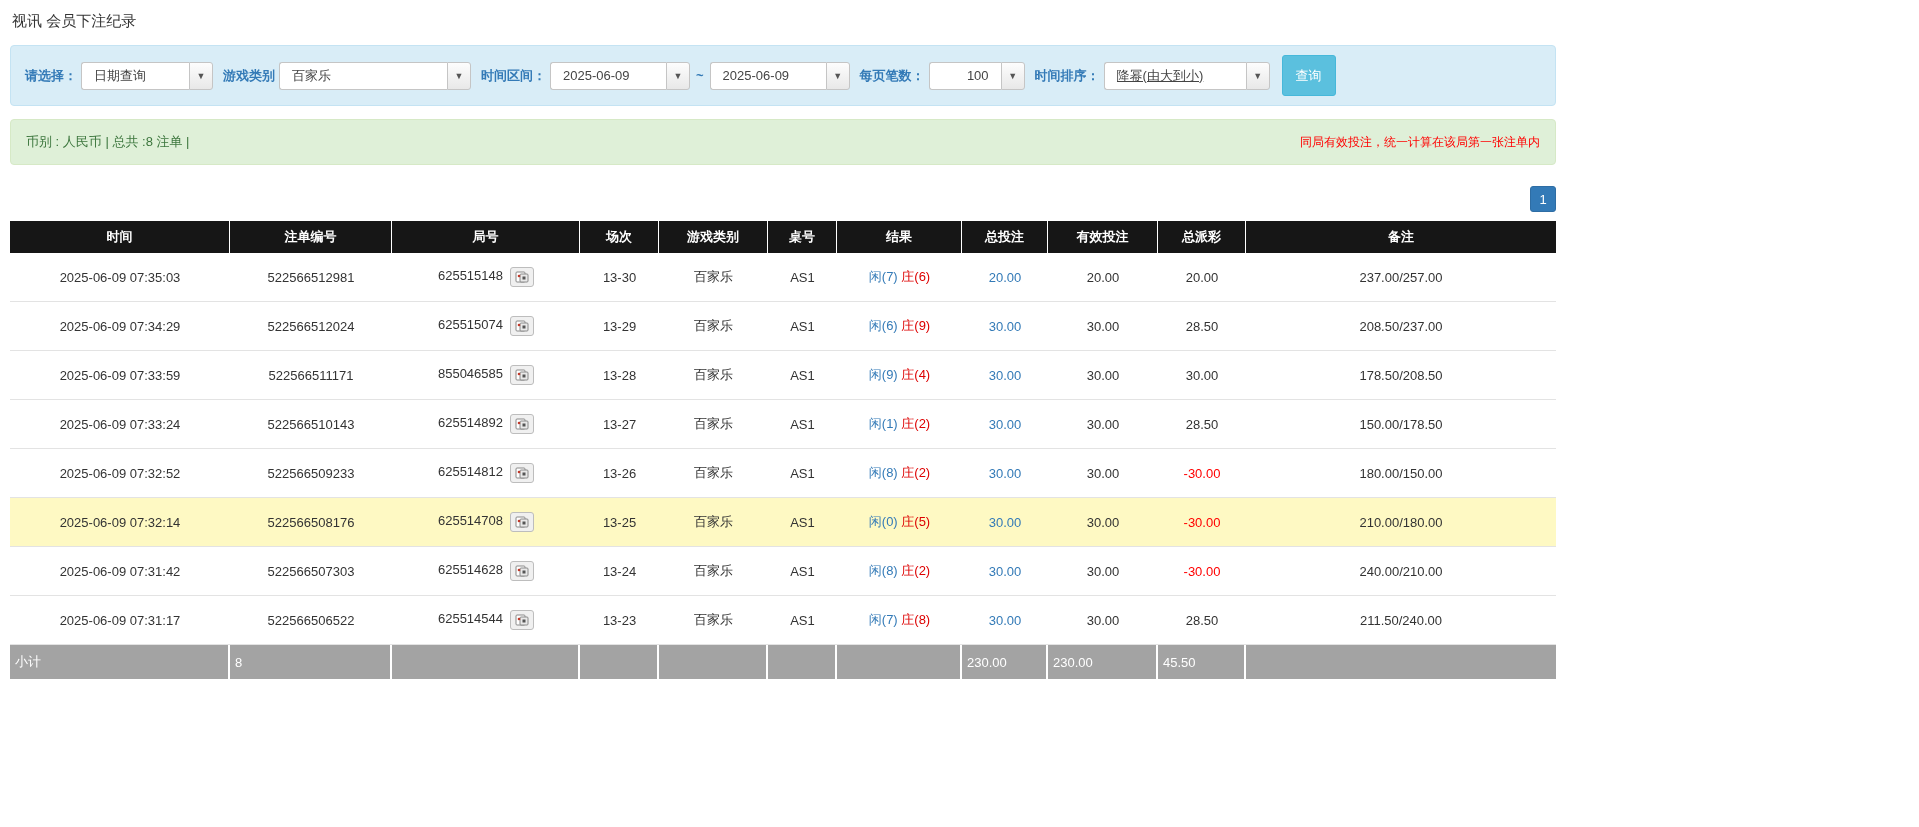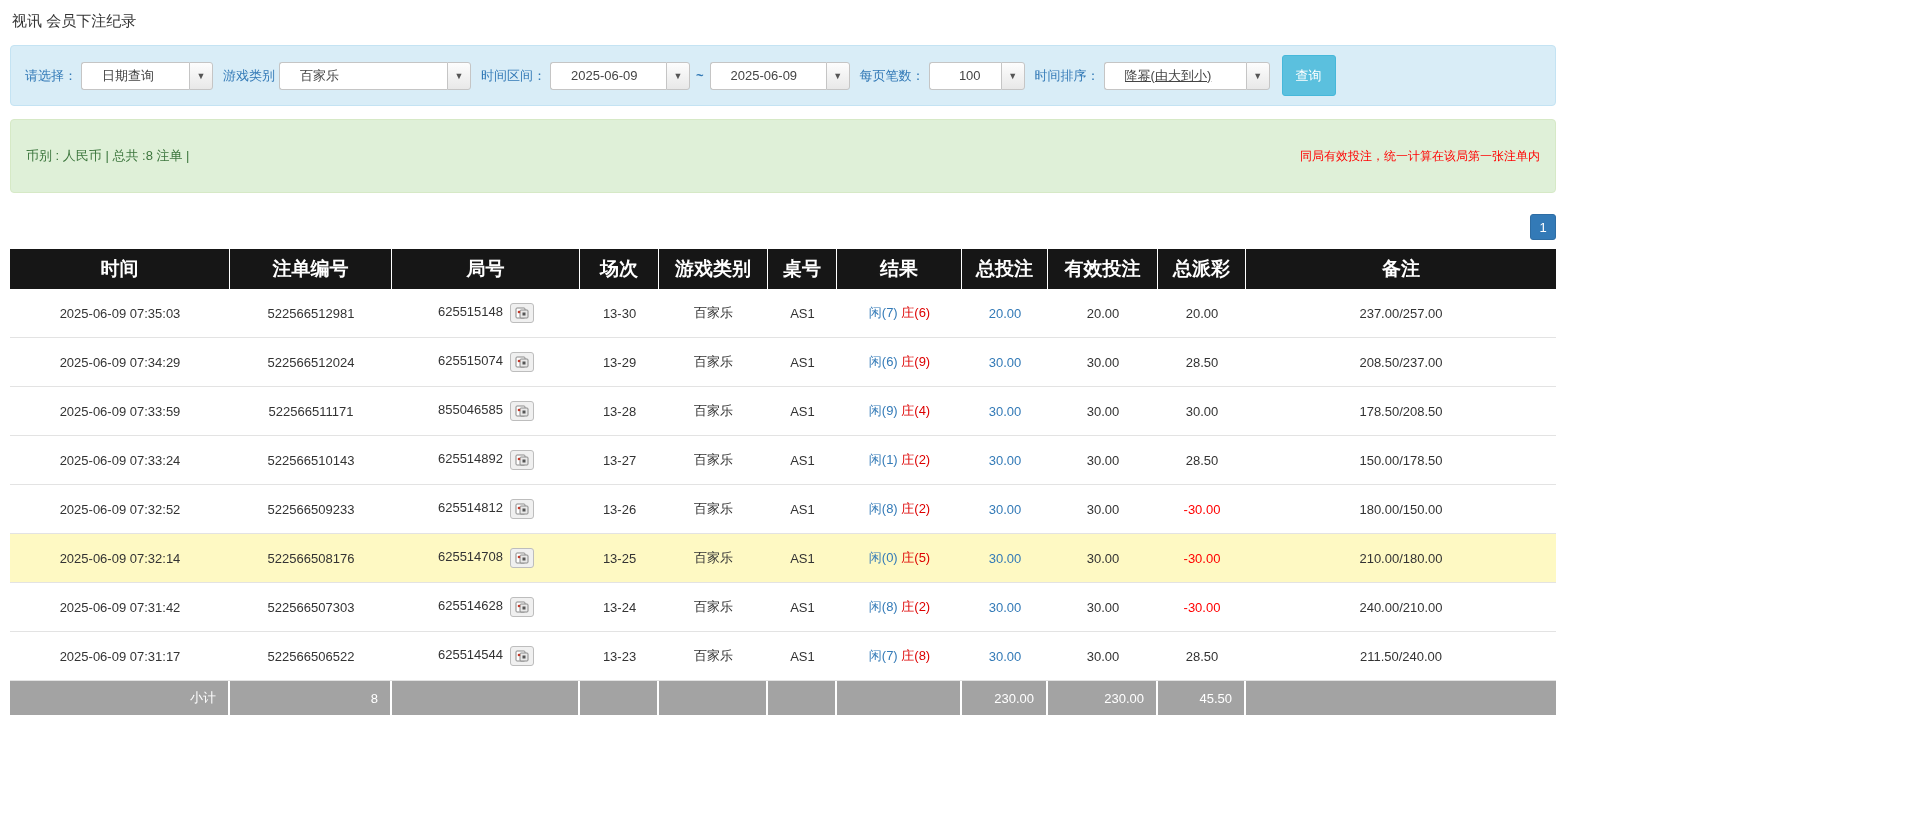--- a/index.html
+++ b/index.html
@@ -5,63 +5,63 @@
   * { margin:0; padding:0; box-sizing:border-box; }
   html,body { width:1919px; height:827px; overflow:hidden; background:#fff;
     font-family:"Liberation Sans","DejaVu Sans",sans-serif; }
   .container { padding:10px 10px 0 10px; width:1566px; }
 
   .page-title { font-size:15px; color:#333; font-weight:400; margin:2px 0 14px 2px; }
 
   
   .filter-bar { width:1546px; background:#d9edf7; border:1px solid #c4e3f3;
     border-radius:4px; padding:9px 12px; display:flex; align-items:center; }
-  .f-label { color:#337ab7; font-size:13px; font-weight:normal; white-space:nowrap; margin:0 4px 0 10px; }
+  .f-label { color:#337ab7; font-size:13px; font-weight:bold; white-space:nowrap; margin:0 4px 0 10px; }
   .f-label:first-child { margin-left:2px; }
   .combo { display:inline-flex; align-items:stretch; height:28px; }
   .combo input { border:1px solid #c5c5c5; border-right:none; background:#fff; height:28px;
-    padding:0 20px; font-size:13px; color:#444; border-radius:3px 0 0 3px; outline:none;
+    padding:0 12px; font-size:13px; color:#444; border-radius:3px 0 0 3px; outline:none;
     font-family:"Liberation Sans","DejaVu Sans",sans-serif; }
   .combo .arrow-btn { width:24px; height:28px; border:1px solid #c5c5c5; background:linear-gradient(#fdfdfd,#e8e8e8);
     border-radius:0 3px 3px 0; display:flex; align-items:center; justify-content:center;
     font-size:9px; color:#555; cursor:pointer; }
   .tilde { color:#337ab7; font-size:13px; margin:0 6px; font-weight:bold; }
   .btn-query { margin-left:12px; background:#5bc0de; border:1px solid #46b8da; color:#fff;
     font-size:13px; padding:5px 13px; border-radius:3px; cursor:pointer; height:41px;
     font-family:"Liberation Sans","DejaVu Sans",sans-serif; }
 
   
   .summary-bar { width:1546px; margin-top:13px; background:#dff0d8; border:1px solid #d6e9c6;
-    border-radius:4px; padding:27px 15px; display:flex; justify-content:space-between; align-items:center; }
+    border-radius:4px; padding:13px 15px; display:flex; justify-content:space-between; align-items:center; }
   .summary-left { color:#3c763d; font-size:13px; }
   .summary-right { color:#ff0000; font-size:12px; }
 
   
   .pager-top { width:1546px; display:flex; justify-content:flex-end; margin:21px 0 9px 0; }
   .page-btn { min-width:26px; height:26px; background:#337ab7; border:1px solid #2e6da4;
     color:#fff; font-size:13px; border-radius:3px; cursor:pointer; display:flex;
     align-items:center; justify-content:center; }
 
   
   table.records { width:1546px; border-collapse:separate; border-spacing:0; table-layout:fixed; }
-  thead th { background:#161616; color:#fff; font-size:19px; font-weight:bold;
+  thead th { background:#161616; color:#fff; font-size:13px; font-weight:bold;
     padding:7px 4px; text-align:center; border-right:1px solid #fff; }
   thead th:last-child { border-right:none; }
   tbody td { background:#fff; font-size:13px; color:#333; text-align:center;
     padding:14px 4px; border-bottom:1px solid #e3e3e3; overflow:hidden; white-space:nowrap; }
   tbody tr.highlight td { background:#fef9c3; }
   .res-player { color:#337ab7; }
   .res-banker { color:#dd0000; }
   a.bet-link { color:#337ab7; text-decoration:none; }
   td.neg { color:#ff0000; }
   .round-icon { display:inline-flex; align-items:center; justify-content:center;
     width:24px; height:20px; margin-left:7px; vertical-align:middle;
     background:#f0f0f0; border:1px solid #bdbdbd; border-radius:3px; cursor:pointer; }
-  tfoot td { background:#a3a3a3; color:#fff; font-size:13px; text-align:right;
-    padding:8px 12px; border-right:2px solid #fff; border-bottom:2px solid #fff; }
+  tfoot td { background:#a3a3a3; color:#fff; font-size:13px; text-align:left;
+    padding:8px 5px; border-right:2px solid #fff; border-bottom:2px solid #fff; }
   tfoot td:last-child { border-right:none; }
 </style>
 </head>
 <body>
 
 <div class="container">
 
   <h1 class="page-title">视讯 会员下注纪录</h1>
 
   <div class="filter-bar">

